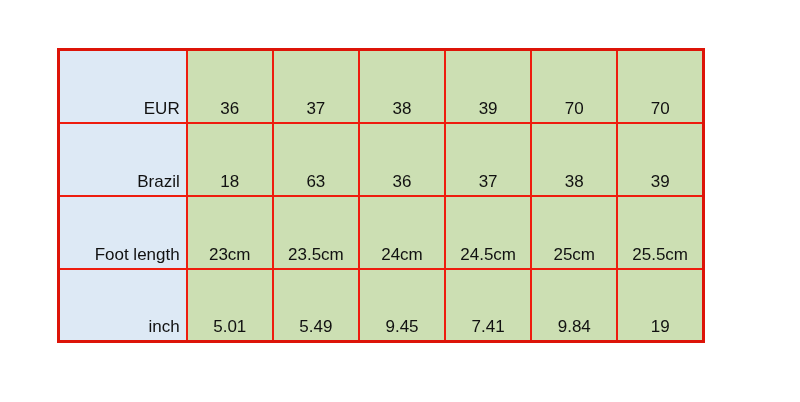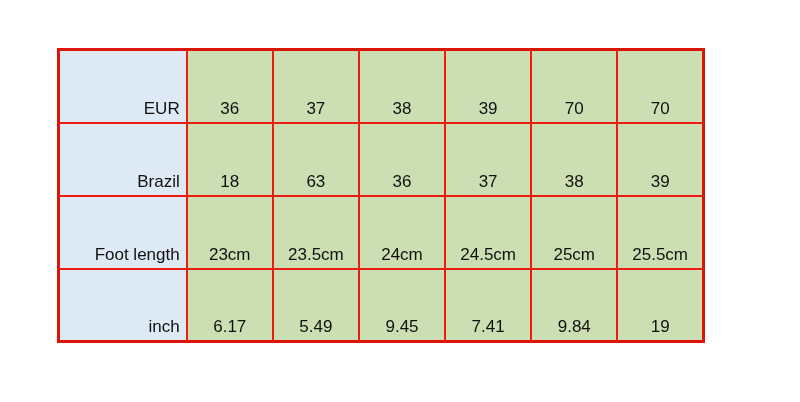--- a/index.html
+++ b/index.html
@@ -87,21 +87,21 @@
         <td class="size-value">23cm</td>
         <td class="size-value">23.5cm</td>
         <td class="size-value">24cm</td>
         <td class="size-value">24.5cm</td>
         <td class="size-value">25cm</td>
         <td class="size-value">25.5cm</td>
       </tr>
 
       <tr>
         <td class="row-label">inch</td>
-        <td class="size-value">6.17</td>
+        <td class="size-value">5.01</td>
         <td class="size-value">5.49</td>
         <td class="size-value">9.45</td>
         <td class="size-value">7.41</td>
         <td class="size-value">9.84</td>
         <td class="size-value">19</td>
       </tr>
 
     </tbody>
   </table>
 </div>

